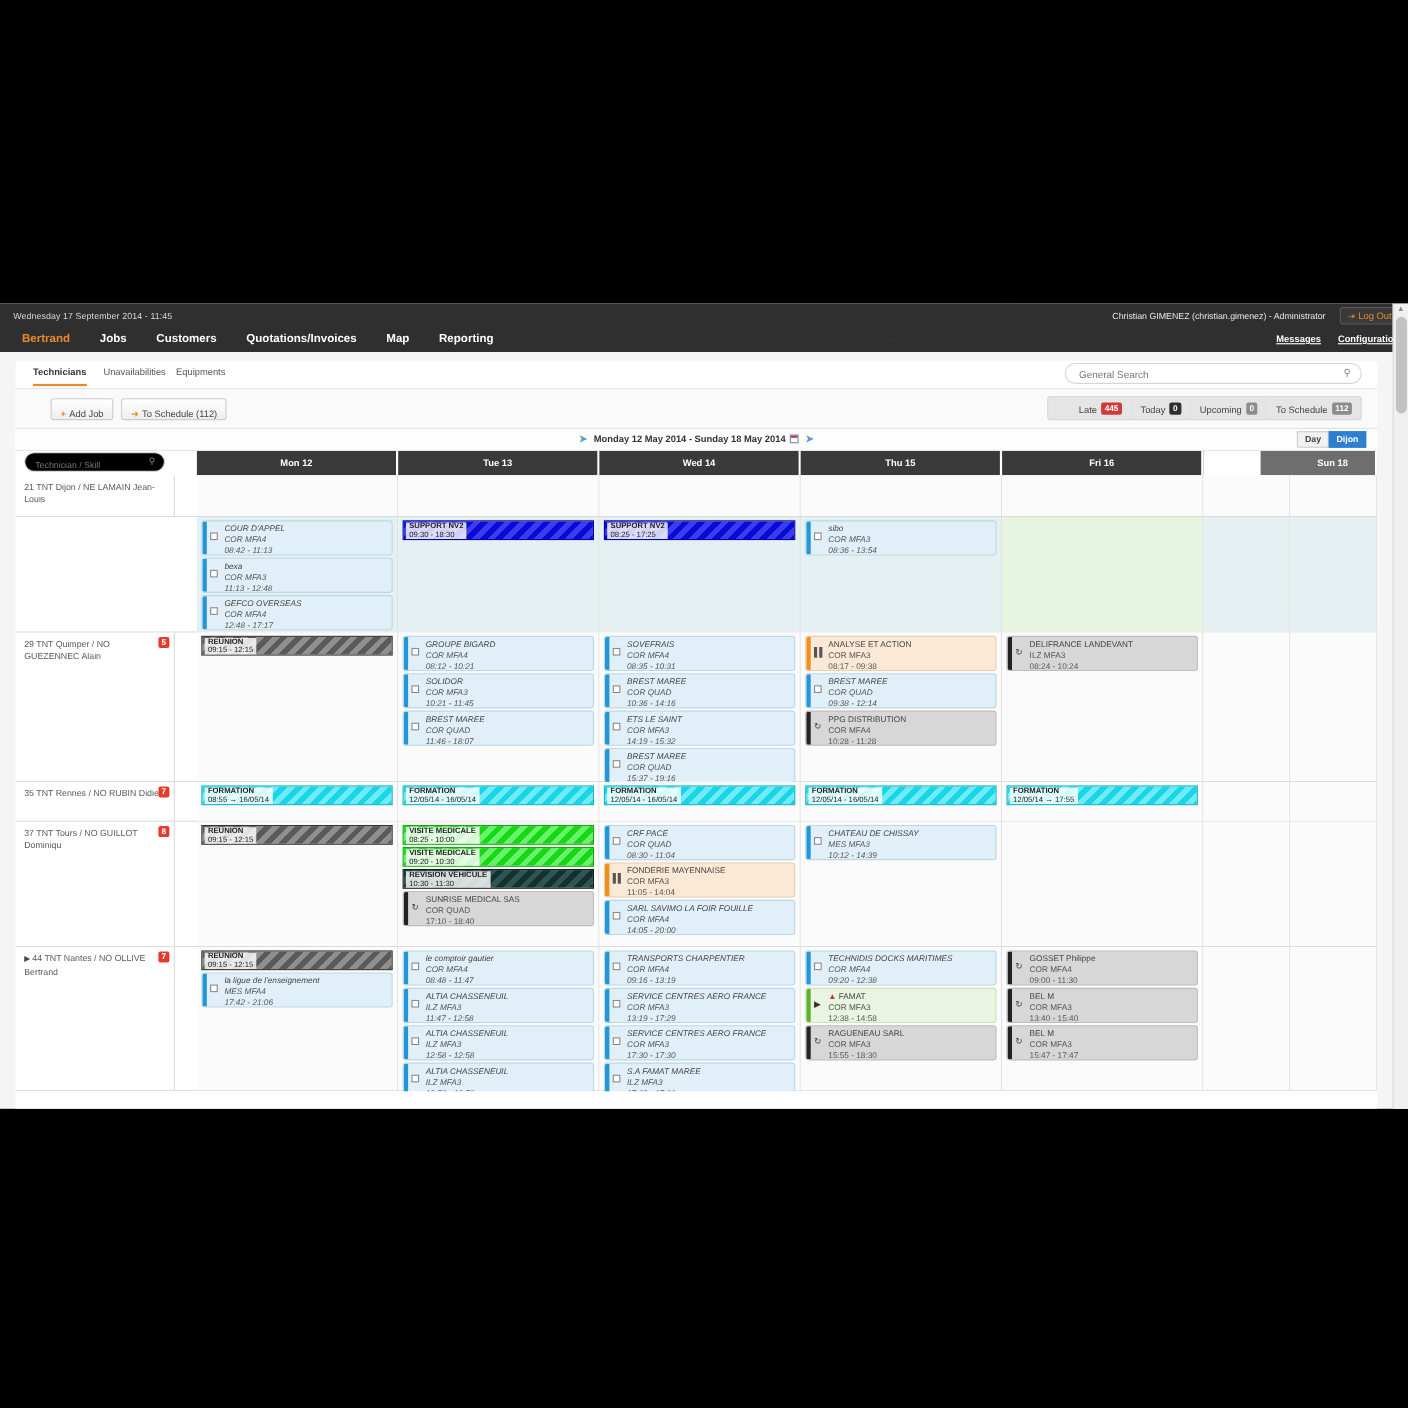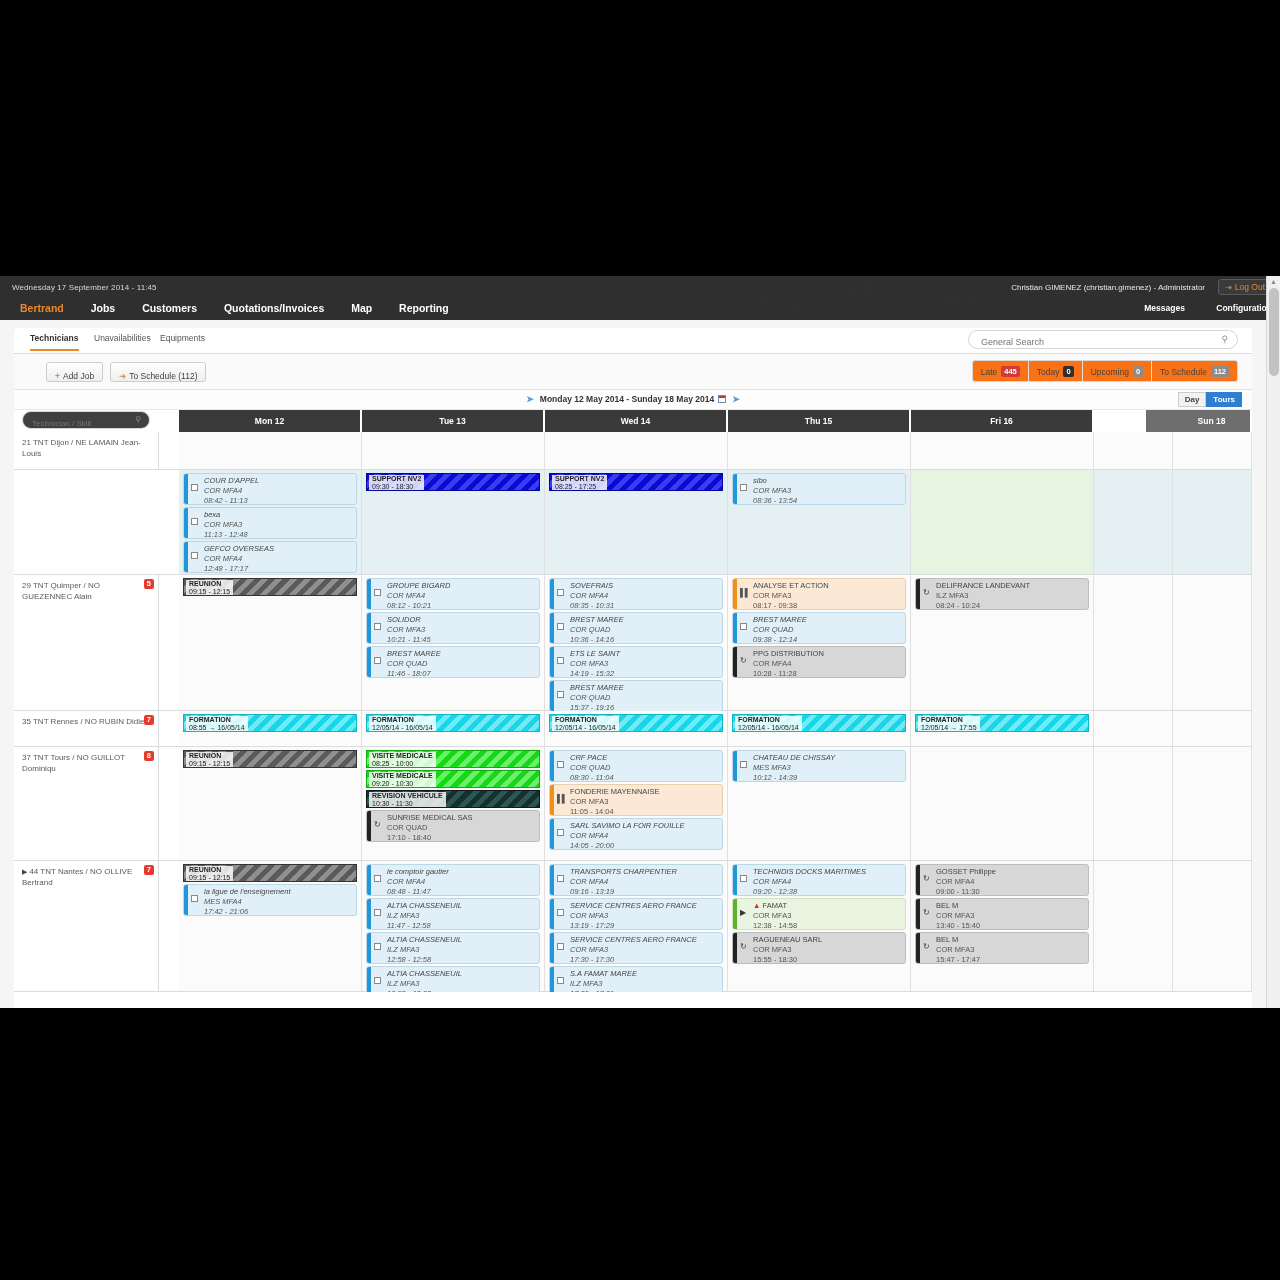--- a/index.html
+++ b/index.html
@@ -8,21 +8,21 @@
   #app { position:absolute; left:0; top:276px; width:1280px; height:732px; background:#f5f5f5; overflow:hidden; }
 
   
   .topbar { position:relative; height:44px; background:#2f2f2f; color:#ddd; }
   .topbar .datetime { position:absolute; left:12px; top:7px; font-size:8px; color:#d9d9d9; letter-spacing:.1px;}
   .topbar .userinfo { position:absolute; right:75px; top:7px; font-size:8px; color:#e8e8e8; }
   .topbar .logout { position:absolute; right:8px; top:3px; font-size:8.5px; color:#e08a2e; border:1px solid #5a5a5a;
      background:#3a3a3a; border-radius:3px; padding:2px 6px; }
   .topbar .logout .ico { color:#e08a2e; margin-right:3px; font-size:8px;}
   .topbar .rightlinks { position:absolute; right:8px; top:27px; font-size:8.5px; color:#fff; font-weight:bold; }
-  .topbar .rightlinks span { margin-left:29px; }
+  .topbar .rightlinks span { margin-left:13px;text-decoration:underline; }
   .mainnav { position:absolute; left:20px; top:26px; font-size:10.5px; font-weight:bold; }
   .mainnav a { display:inline-block; margin-right:24px; color:#fff; text-decoration:none; }
   .mainnav a.active { color:#e8892b; }
   .topbar .bgdeco{ position:absolute; right:0; top:0; width:620px; height:44px; opacity:.35; }
 
   
   .panel { position:absolute; left:14px; top:328px; width:1238px; height:680px; background:#fff;
            border-radius:4px 4px 0 0; }
   .subtabs { height:26px; border-bottom:1px solid #dcdcdc; position:relative; }
   .subtabs .t { position:absolute; top:5px; font-size:8.5px; color:#555; }
@@ -35,21 +35,21 @@
 
   .toolbar { position:relative; height:36px; background:#fafafa; border-bottom:1px solid #e2e2e2;}
   .btn { position:absolute; top:8px; height:20px; border:1px solid #cdcdcd; border-radius:3px;
          background:linear-gradient(#ffffff,#eeeeee); font-size:8.5px; color:#444; padding:8px 8px; }
   .btn .plus { color:#e8892b; font-weight:bold; margin-right:3px;}
   .btn .arrow { color:#e8892b; margin-right:3px;}
   #btn-addjob { left:32px; }
   #btn-toschedule { left:96px; }
 
   .statusgrp { position:absolute; right:14px; top:6px; height:22px; display:flex; border:1px solid #d8d8d8;
-      border-radius:3px; overflow:hidden; background:#f97316;}
+      border-radius:3px; overflow:hidden; background:#e5e5e5;padding-left:20px;}
   .statusgrp .sc { font-size:8.5px; color:#444; padding:5px 8px; border-right:1px solid #e0e0e0; }
   .statusgrp .sc:last-child{ border-right:0;}
   .badge { display:inline-block; color:#fff; font-size:7.5px; border-radius:2px; padding:1px 3px; margin-left:4px;
            font-weight:bold; vertical-align:1px;}
   .badge.red { background:#cf3a3a; }
   .badge.dark { background:#2f2f2f; }
   .badge.gray { background:#8c8c8c; }
 
   
   .datenav { position:relative; height:20px; background:#fdfdfd; border-bottom:1px solid #e8e8e8;font-weight:bold;}
@@ -62,21 +62,21 @@
   .dwswitch span { display:inline-block; padding:2px 6px; border:1px solid #ccc; background:#f2f2f2; color:#444;}
   .dwswitch span.on { background:#2f7fd0; color:#fff; border-color:#2f7fd0; }
 
   
   .gridwrap { position:relative; height:582px; overflow:hidden; }
   .colhdr { position:relative; height:22px; }
   .colhdr .ch { position:absolute; top:0; height:22px; background:#3a3a3a; color:#fff; font-size:8.5px;
       font-weight:bold; text-align:center; line-height:22px; border-right:2px solid #fff; }
   .colhdr .ch.we { background:#6e6e6e; }
   .colhdr .tsearch { position:absolute; left:8px; top:1px; width:128px; height:18px; border:1px solid #d6d6d6;
-      border-radius:9px; background:#404040;}
+      border-radius:9px; background:#000000;}
   .colhdr .tsearch input { border:0;outline:0;font-size:8px;color:#a5a5a5;width:98px;height:16px;margin-left:9px;
       background:transparent; font-family:"Liberation Sans", sans-serif;}
   .colhdr .tsearch .sico{position:absolute;right:8px;top:3px;font-size:8px;color:#8a8a8a;}
 
   .rows { position:relative; }
   .trow { position:relative; border-bottom:1px solid #dcdcdc; }
   .techcell { position:absolute; left:0; top:0; width:145px; height:100%; padding:5px 6px 0 8px;
        font-size:8px; color:#5a5a5a; line-height:11px; border-right:1px solid #dcdcdc; }
   .techcell .cnt { position:absolute; right:4px; top:4px; background:#e43b2c; color:#fff; font-size:7.5px;
        font-weight:bold; border-radius:2px; padding:0 3px; line-height:10px;}
@@ -187,21 +187,21 @@
           <div class="sc"><span>Upcoming</span><span class="badge gray">0</span></div>
           <div class="sc"><span>To Schedule</span><span class="badge gray">112</span></div>
         </div>
       </div>
 
       <div class="datenav">
         <div class="center">
           <span class="nav-arrow">➤</span><span>Monday 12 May 2014 - Sunday 18 May 2014</span><span class="cal-ico"></span><span class="nav-arrow">➤</span>
         </div>
         <div class="dwswitch">
-          <span>Day</span><span class="on">Tours</span>
+          <span>Day</span><span class="on">Dijon</span>
         </div>
       </div>
 
       <div class="gridwrap">
         <div class="colhdr">
           <div class="tsearch">
             <input type="text" placeholder="Technician / Skill" style="">
             <span class="sico">⚲</span>
           </div>
           <div id="cols">

